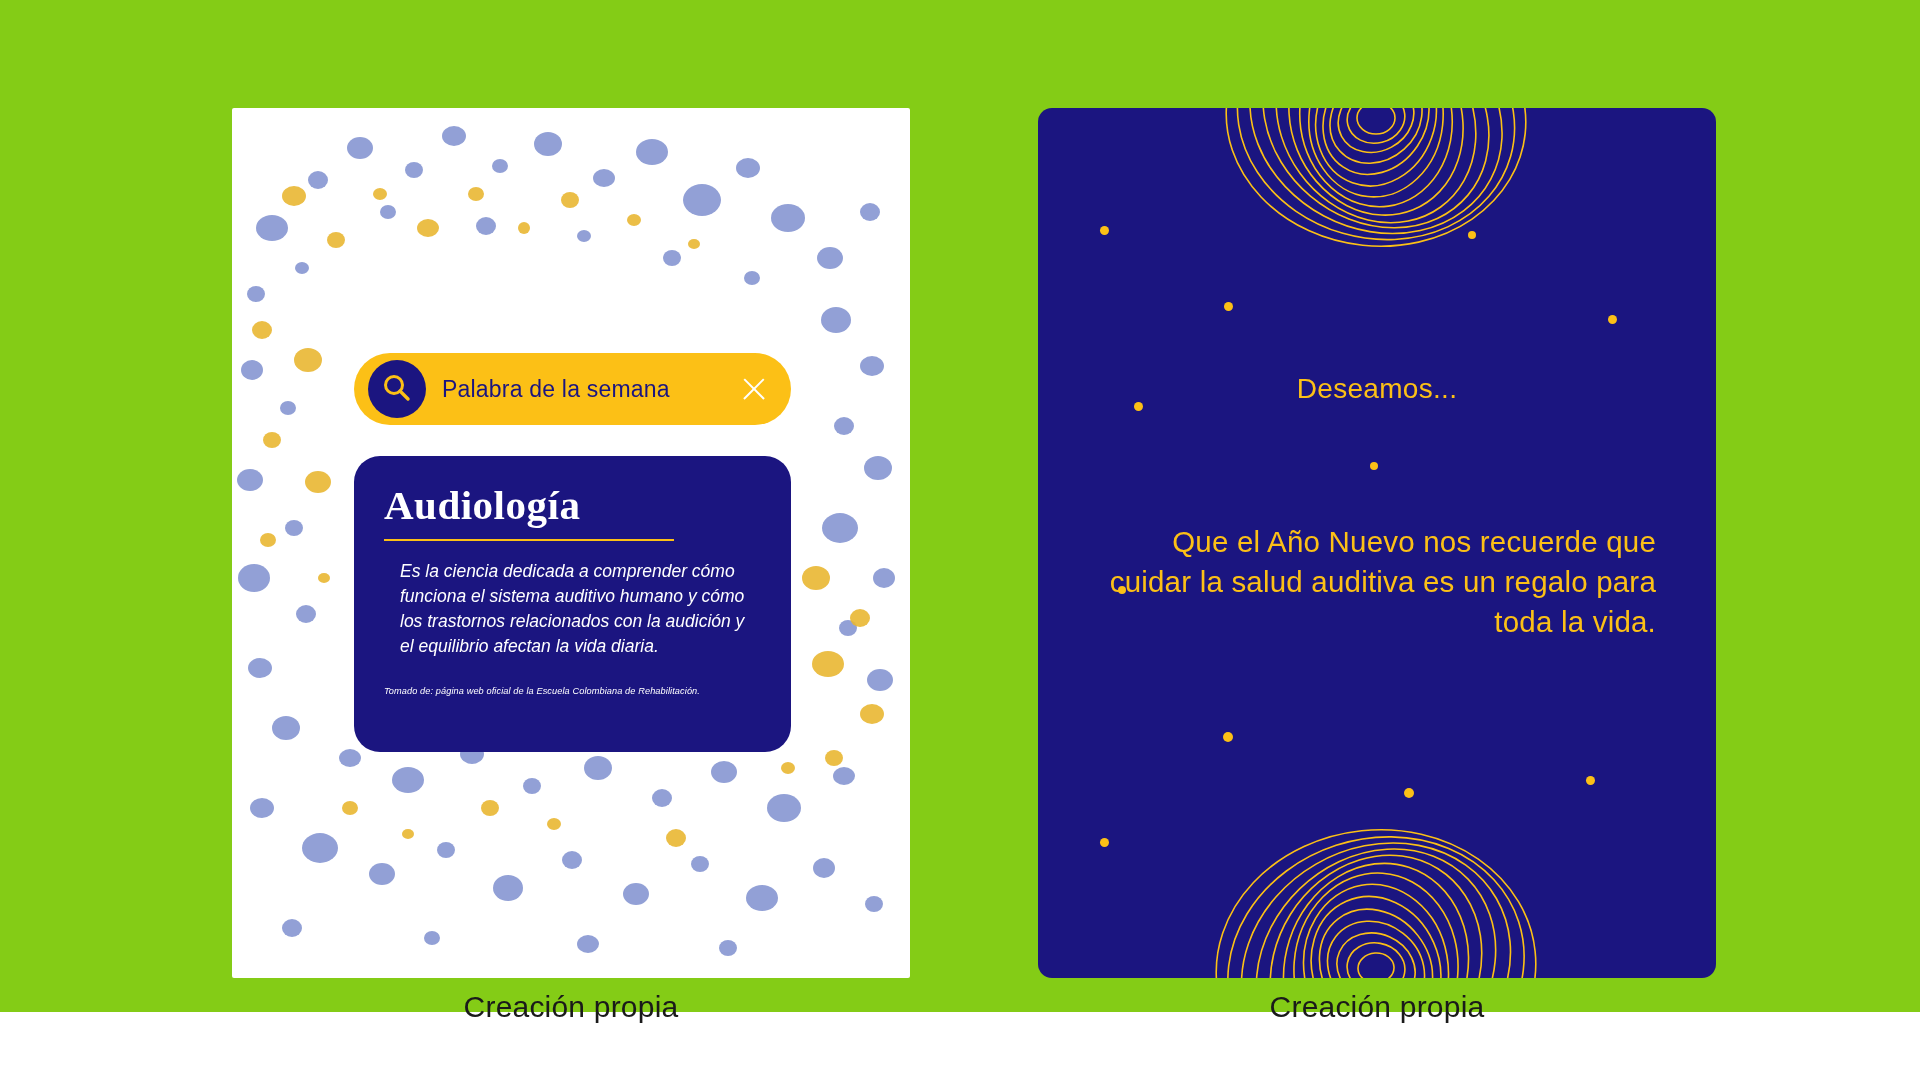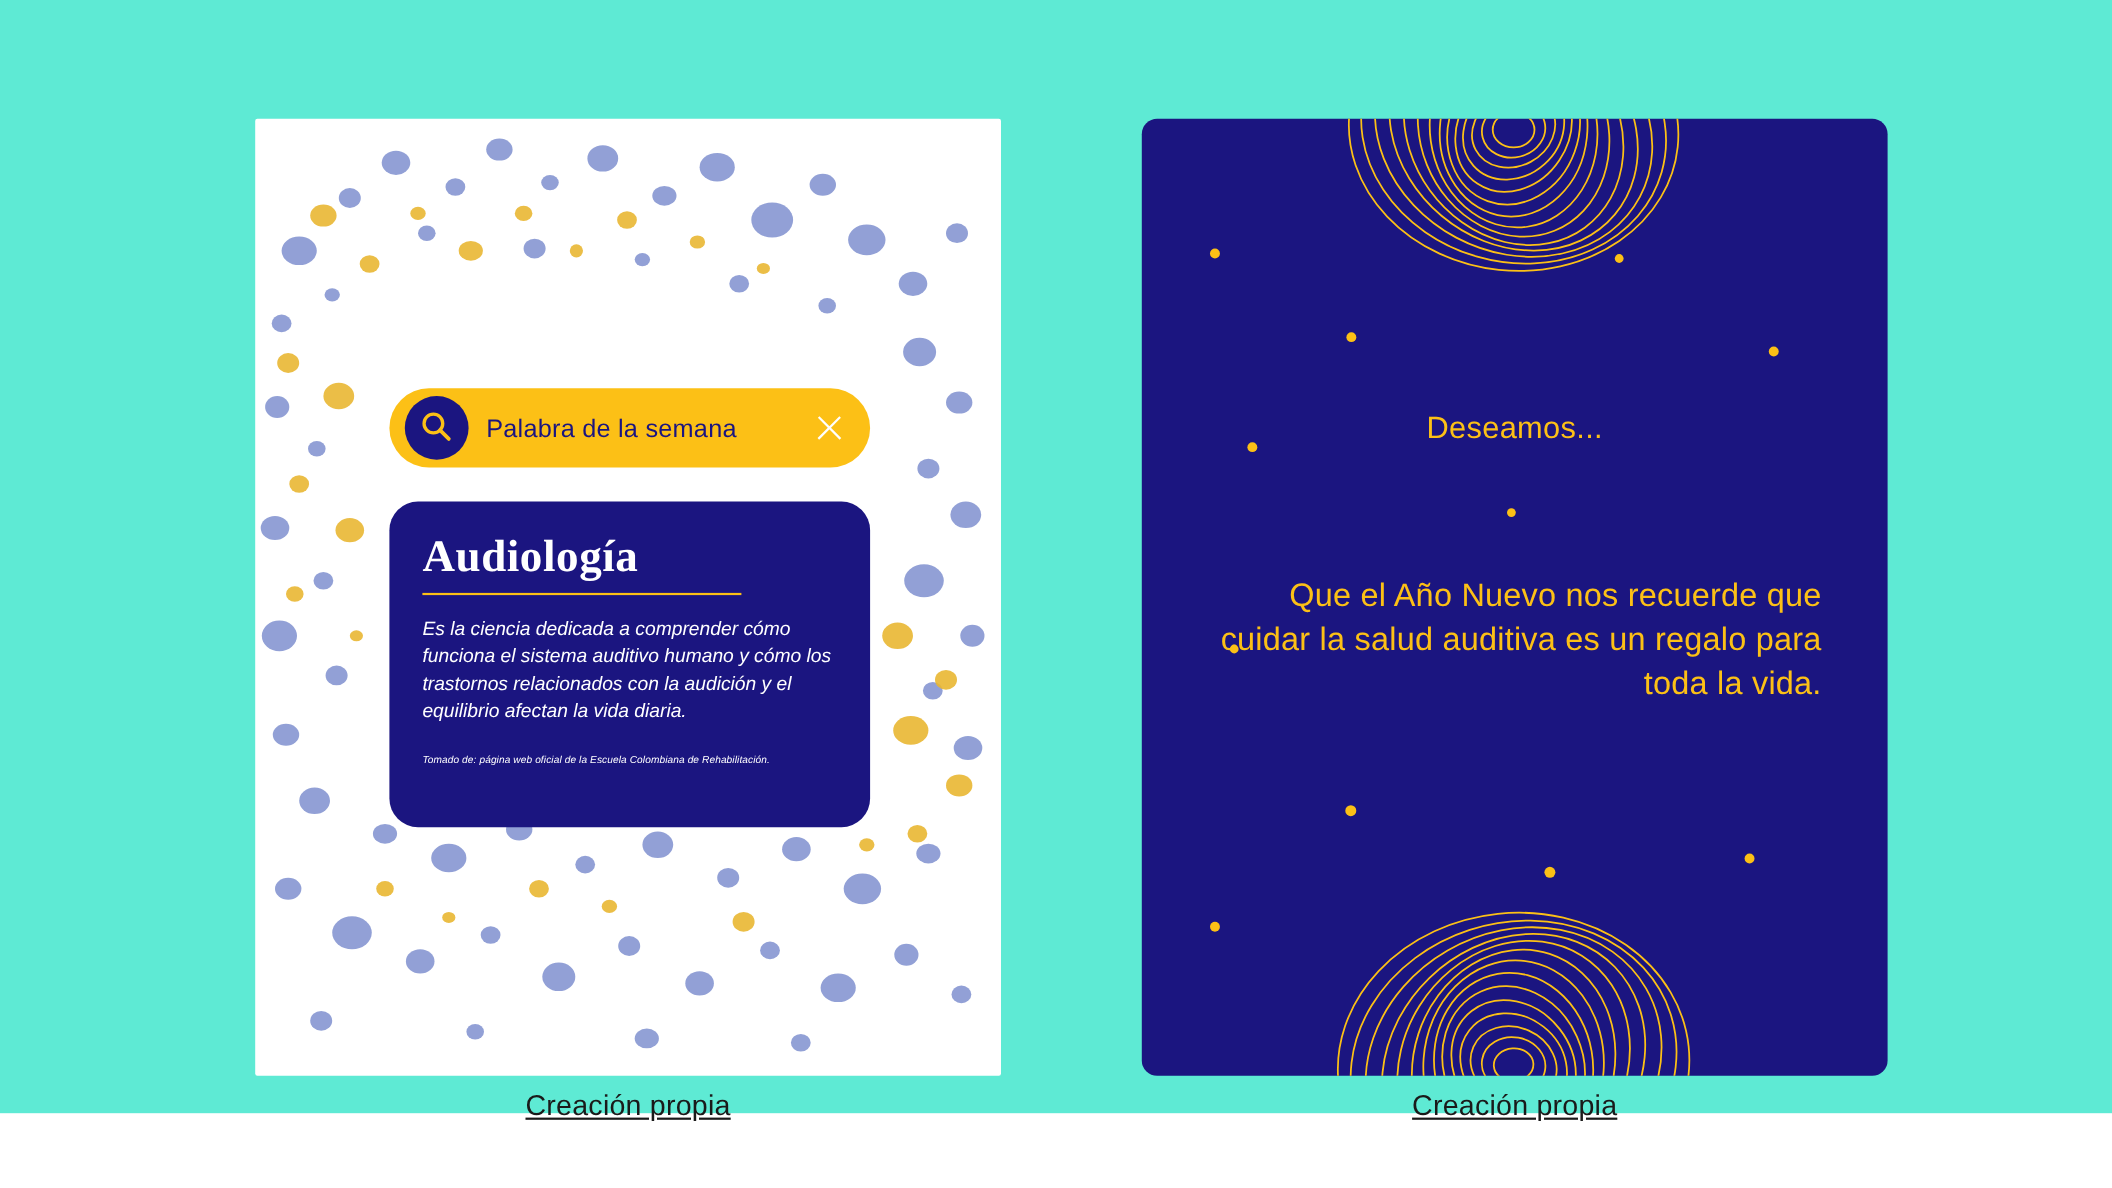--- a/index.html
+++ b/index.html
@@ -9,21 +9,21 @@
     width: 1920px;
     height: 1080px;
     overflow: hidden;
     font-family: "Liberation Sans", sans-serif;
   }
 
   .page {
     position: relative;
     width: 1920px;
     height: 1012px;
-    background: #5eead4;
+    background: #84cc16;
   }
 
   
   .left-card {
     position: absolute;
     left: 232px;
     top: 108px;
     width: 678px;
     height: 870px;
     background: #ffffff;
@@ -112,21 +112,21 @@
   .def-rule {
     width: 290px;
     height: 2px;
     background: #fcc016;
     margin: 0 0 18px 0;
   }
   .def-body {
     font-size: 17.5px;
     line-height: 1.42;
     font-style: italic;
-    margin: 0;
+    margin: 16px;
     color: #ffffff;
   }
   .def-source {
     font-size: 9.2px;
     font-style: italic;
     margin-top: 28px;
     color: #ffffff;
     letter-spacing: 0.1px;
   }
 
@@ -171,24 +171,23 @@
     font-size: 29.5px;
     line-height: 1.36;
     letter-spacing: 0.2px;
   }
 
   
   .caption {
     position: absolute;
     top: 990px;
     text-align: center;
-    font-size: 26px;
+    font-size: 30px;
     color: #1a1a1a;
     letter-spacing: 0.2px;
-    text-decoration: underline;
   }
   .caption-left  { left: 232px; width: 678px; }
   .caption-right { left: 1038px; width: 678px; }
 </style>
 </head>
 <body>
 
 <div class="page">
 
   <div class="left-card">

